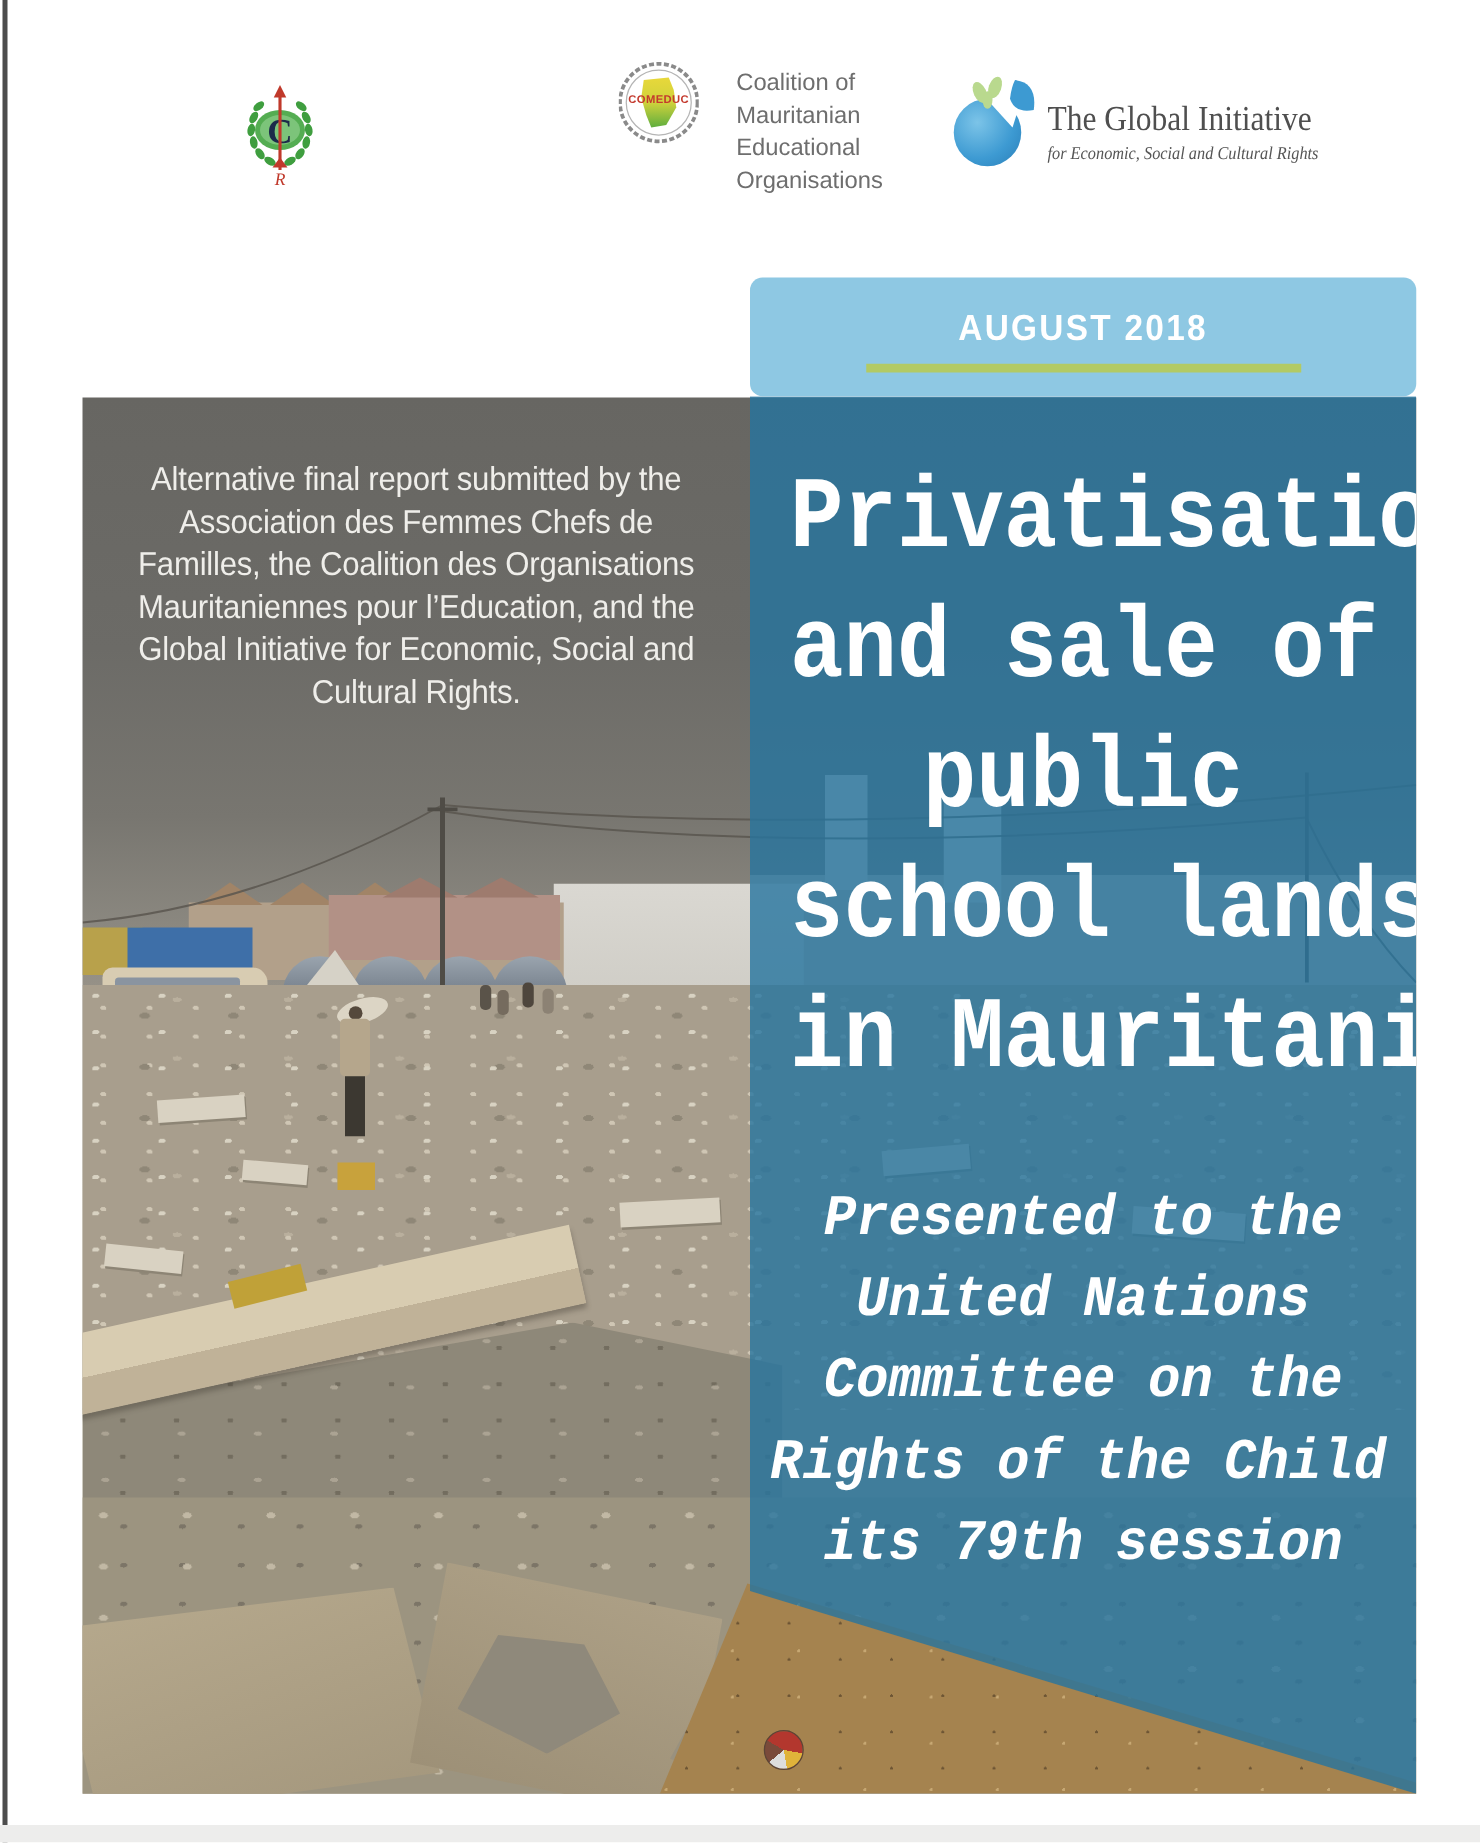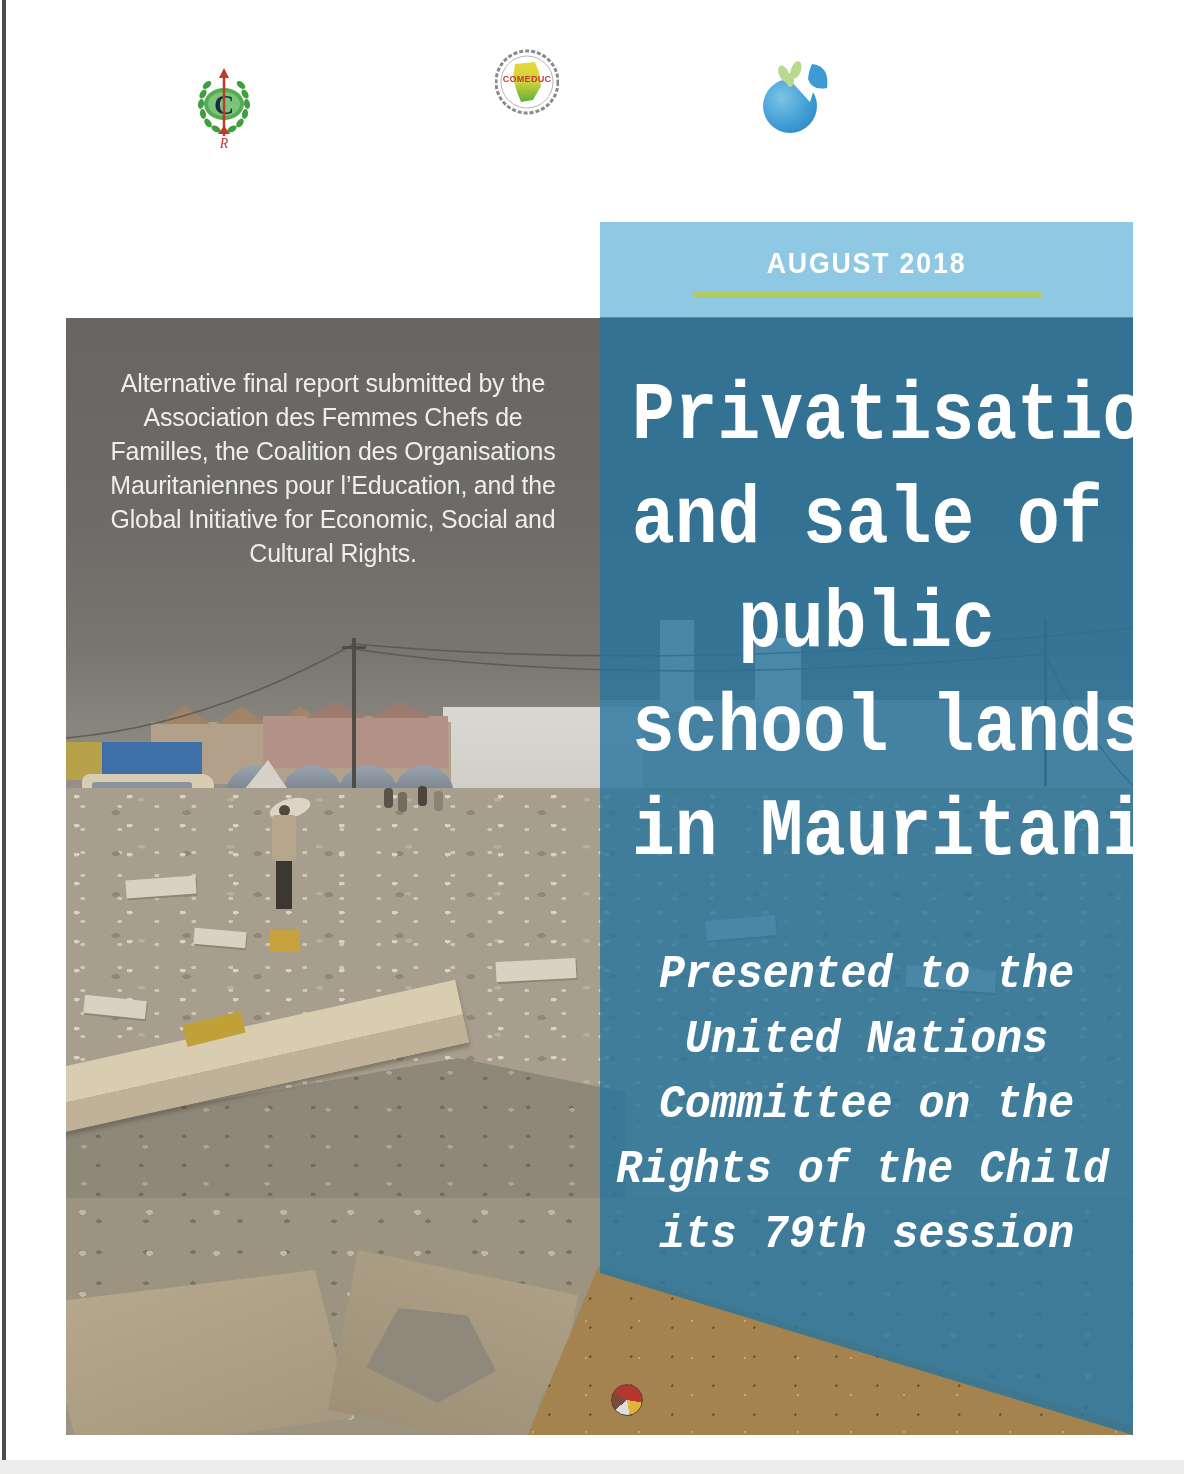--- a/index.html
+++ b/index.html
@@ -35,21 +35,21 @@
     font-size:14.5px; margin-top:3px; transform:scaleX(.9); transform-origin:left center; white-space:nowrap;
   }
   .comeduc-badge {
     position:absolute; left:1px; top:26px; width:62px; text-align:center;
     color:#c43a2e; font-size:9px; font-weight:bold; letter-spacing:.3px;
   }
 
   
   .band {
     position:absolute; left:600px; top:222px; width:533px; height:95px;
-    background:var(--band-blue,#8ec8e3); z-index:3; text-align:center;
+    background:var(--band-blue,#8ec8e3); z-index:3; text-align:center;border-radius:10px;
   }
   .band-date {
     margin-top:25px; color:#fff; font-size:29px; font-weight:bold;
     letter-spacing:2px; transform:scaleX(.92);
   }
   .band-rule {
     width:348px; height:7px; margin:11px auto 0; background:var(--rule-green,#b2ca64);
   }
 
   
@@ -222,40 +222,48 @@
       <defs>
         <linearGradient id="mrt" x1="0" y1="0" x2="0" y2="1">
           <stop offset="0" stop-color="#e8d83a"></stop>
           <stop offset="0.5" stop-color="#cfd23c"></stop>
           <stop offset="1" stop-color="#5fae3e"></stop>
         </linearGradient>
       </defs>
     </svg>
     <div class="comeduc-badge">COMEDUC</div>
   </div>
+  <div class="logo-label ml">Coalition of
+Mauritanian
+Educational
+Organisations</div>
 </div>
 
 <div class="logo-group lg3">
   <svg width="72" height="80" viewBox="0 0 72 80">
     <defs>
       <radialGradient id="blb" cx="0.35" cy="0.35" r="0.9">
         <stop offset="0" stop-color="#7cc4e8"></stop>
         <stop offset="0.6" stop-color="#3d9ad2"></stop>
         <stop offset="1" stop-color="#2b7fb9"></stop>
       </radialGradient>
     </defs>
     <circle cx="30" cy="48" r="27" fill="url(#blb)"></circle>
     <polygon points="30,22 60,12 50,44" fill="#ffffff"></polygon>
     <path d="M52,6 q18,2 15,24 q-15,3 -19,-9 q1,-9 4,-15 z" fill="#3d9ad2"></path>
     <g fill="#b9d98e">
       <ellipse cx="24" cy="16" rx="5" ry="9" transform="rotate(-25 24 16)"></ellipse>
       <ellipse cx="36" cy="12" rx="5" ry="9" transform="rotate(20 36 12)"></ellipse>
       <ellipse cx="30" cy="22" rx="4" ry="7"></ellipse>
     </g>
   </svg>
+  <div class="gi-text">
+    <div class="gi-title">The Global Initiative</div>
+    <div class="gi-sub">for Economic, Social and Cultural Rights</div>
+  </div>
 </div>
 
 <div class="band">
   <div class="band-date">AUGUST 2018</div>
   <div class="band-rule"></div>
 </div>
 
 <div class="scene">
   <div class="b-right-band"></div>
   <div class="tower1"></div>

